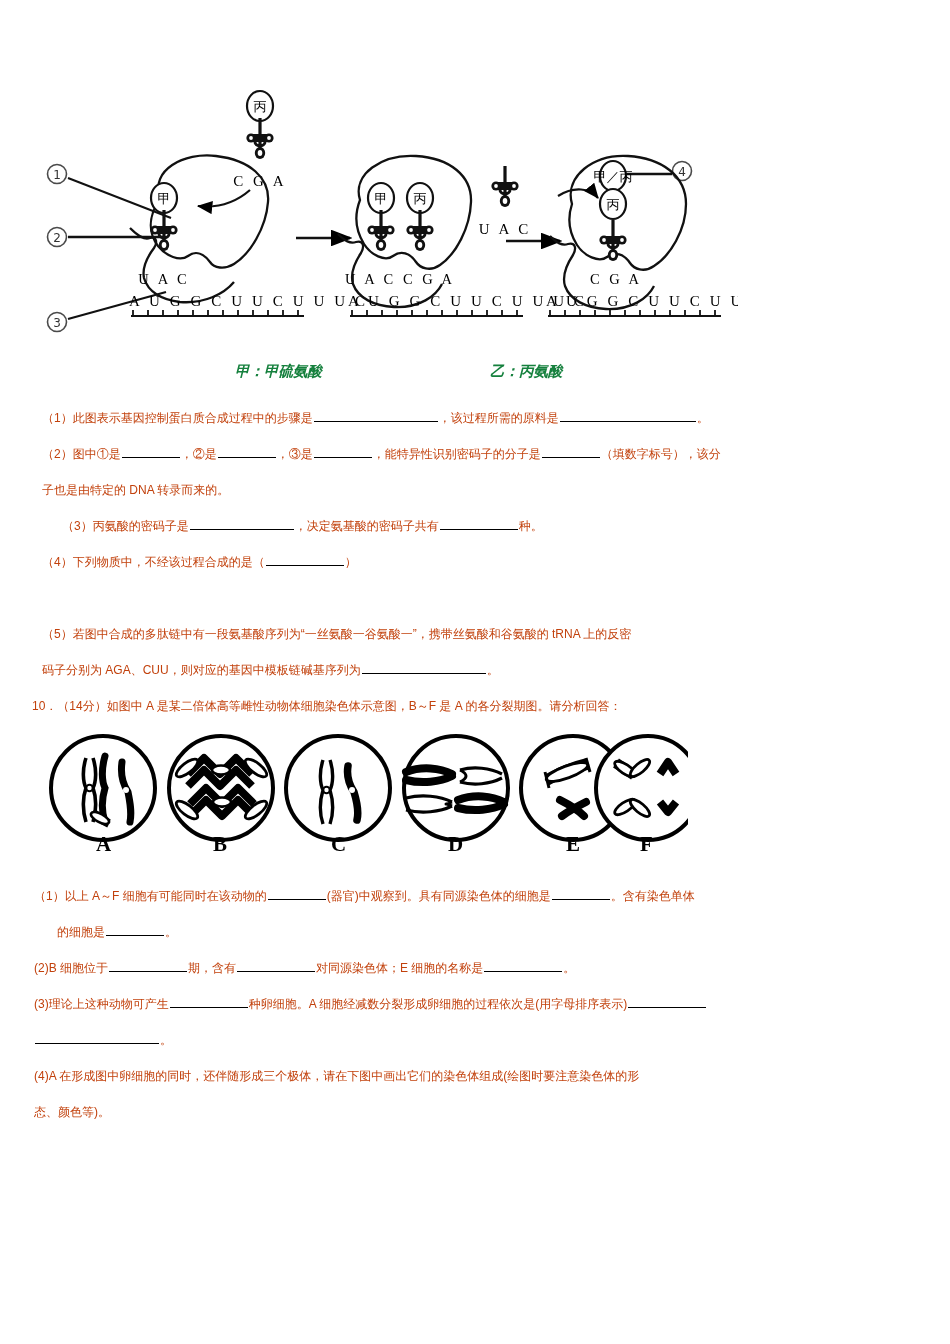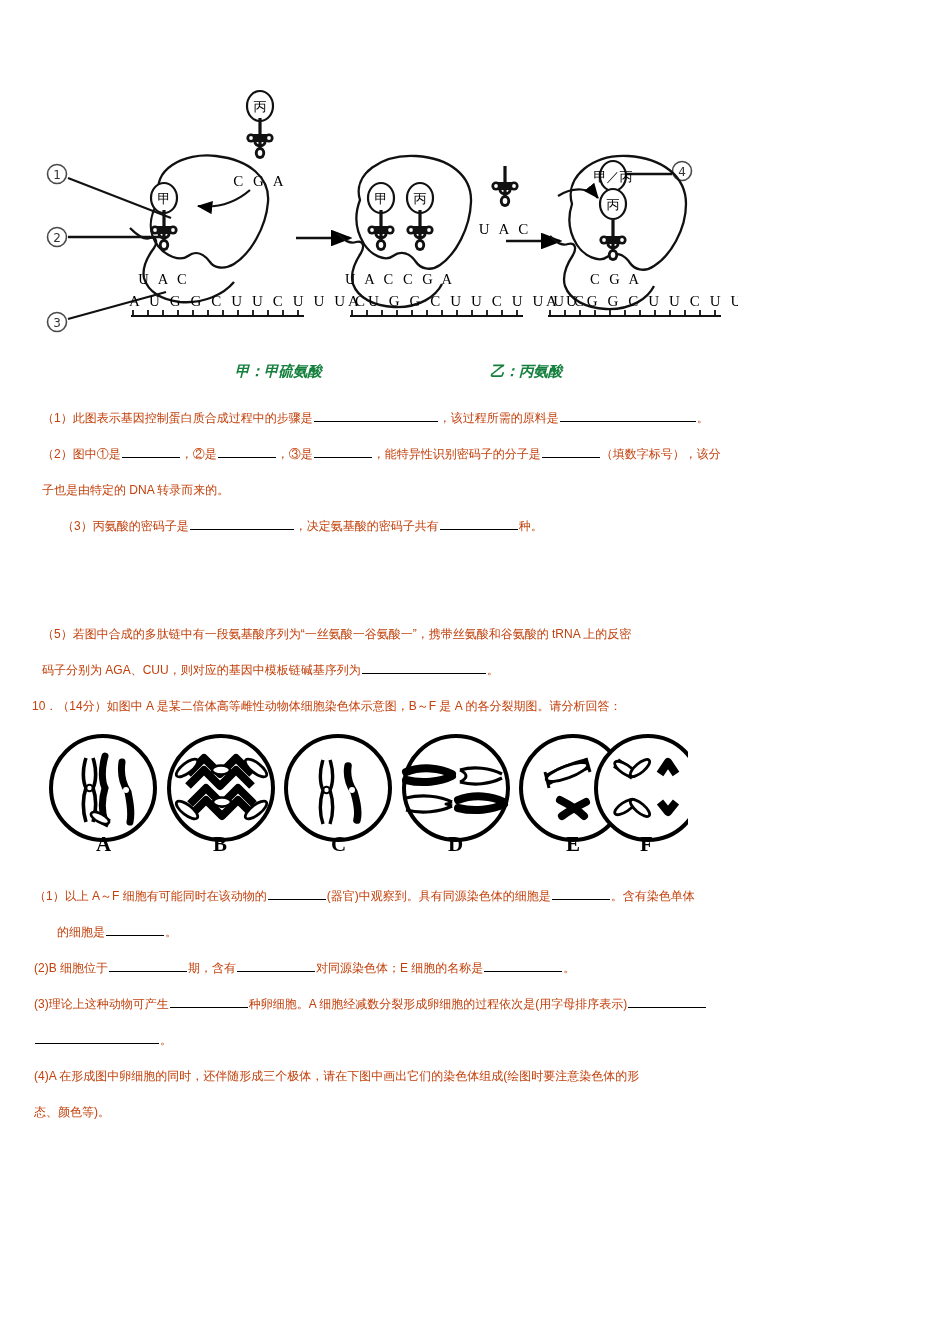--- a/index.html
+++ b/index.html
@@ -302,20 +302,23 @@
     <span>（2）图中①是</span><span class="blank b-sm"></span><span>，②是</span><span class="blank b-sm"></span><span>，③是</span><span class="blank b-sm"></span><span>，能特异性识别密码子的分子是</span><span class="blank b-sm"></span><span>（填数字标号），该分</span>
   </div>
   <div class="qtext" style="left:42px; top:472px;">
     <span>子也是由特定的 DNA 转录而来的。</span>
   </div>
 
   <div class="qtext" style="left:42px; top:508px;margin-left:20px;">
     <span>（3）丙氨酸的密码子是</span><span class="blank b-lg"></span><span>，决定氨基酸的密码子共有</span><span class="blank b-md"></span><span>种。</span>
   </div>
 
+  <div class="qtext" style="left:42px; top:544px;">
+    <span>（4）下列物质中，不经该过程合成的是（</span><span class="blank b-md"></span><span>）</span>
+  </div>
 
   <div class="qtext" style="left:42px; top:616px;">
     <span>（5）若图中合成的多肽链中有一段氨基酸序列为“一丝氨酸一谷氨酸一”，携带丝氨酸和谷氨酸的 tRNA 上的反密</span>
   </div>
   <div class="qtext" style="left:42px; top:652px;">
     <span>码子分别为 AGA、CUU，则对应的基因中模板链碱基序列为</span><span class="blank b-xl"></span><span>。</span>
   </div>
 
   <div class="qtext" style="left:32px; top:688px;">
     <span>10．（14分）如图中 A 是某二倍体高等雌性动物体细胞染色体示意图，B～F 是 A 的各分裂期图。请分析回答：</span>

